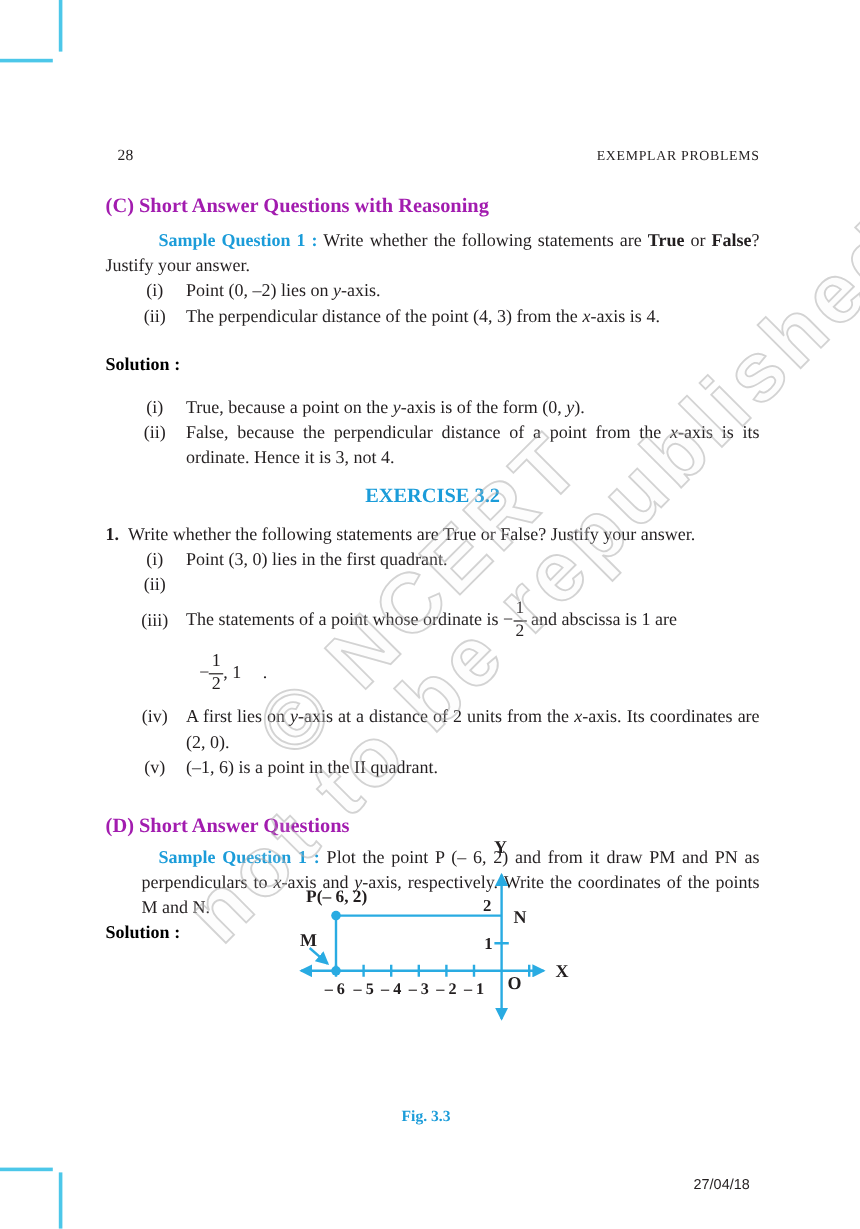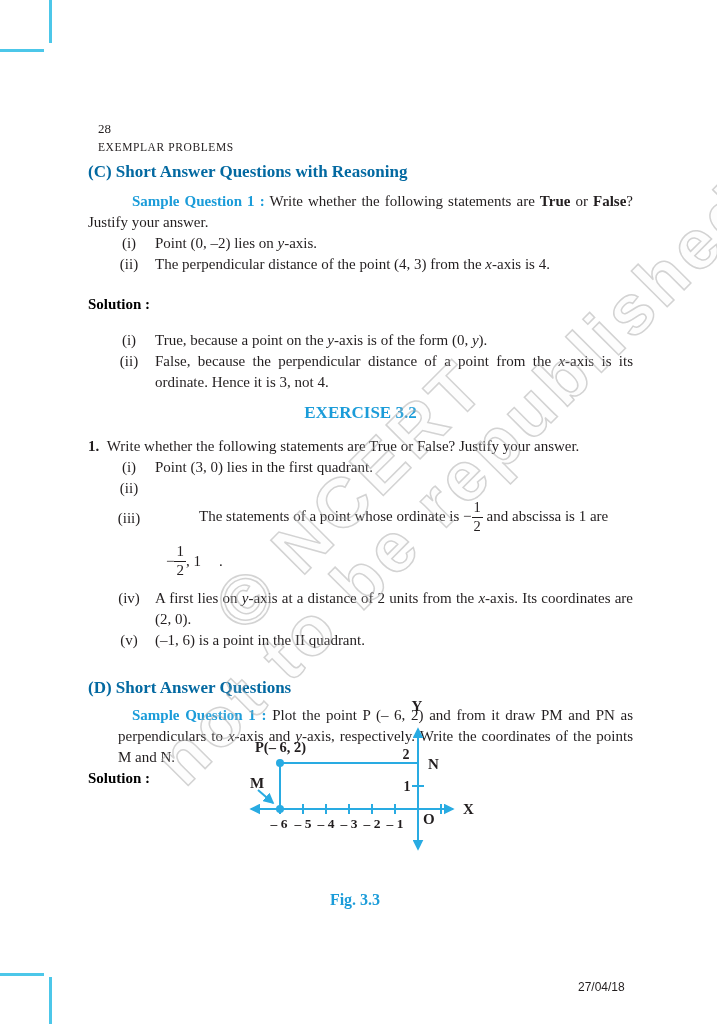--- a/index.html
+++ b/index.html
@@ -19,58 +19,58 @@
   .wm{position:absolute;font-family:"Liberation Sans", sans-serif;font-weight:bold;
       color:rgba(240,240,240,0.12);-webkit-text-stroke:1.5px rgba(168,168,168,0.5);
       letter-spacing:5px;white-space:nowrap;}
   .wm1{left:160px;top:455px;width:380px;font-size:70px;text-align:center;transform:rotate(-45deg);}
   .wm2{left:80px;top:520px;width:600px;font-size:70px;text-align:center;transform:rotate(-45deg);}
 
   
   .content{position:absolute;left:88px;top:120px;width:545px;z-index:2;
            font-size:15px;line-height:21px;text-align:justify;}
   .pg-header{display:flex;justify-content:space-between;align-items:baseline;
-             padding-left:10px;height:18px;line-height:18px;text-align:center;flex-direction:column;}
+             padding-left:10px;height:18px;line-height:18px;text-align:center;}
   .pg-num{font-size:13px;}
   .running{font-size:11.5px;letter-spacing:0.6px;}
 
-  .c-head{color:#0369a1;font-weight:bold;font-size:17px;line-height:21px;
+  .c-head{color:#a21caf;font-weight:bold;font-size:17px;line-height:21px;
           margin:23px 0 0 0;text-align:left;}
   .accent{color:#1b9cd9;font-weight:bold;margin-left:44px;}
   .para{margin:9px 0 0 0;}
   .para-hang{margin:7px 0 0 0;padding-left:30px;text-indent:-30px;}
   .sol-head{color:#000000;font-weight:bold;margin-top:0;text-align:left;}
   .mt19{margin-top:19px;}
   .mt0{margin-top:0;}
   .ex-head{color:#1b9cd9;font-weight:bold;font-size:17px;line-height:21px;
            margin:9px 0 0 0;text-align:center;}
   .q-para{margin:13px 0 0 0;padding-left:30px;text-indent:-30px;}
   .q-num{font-weight:bold;}
 
   .li{display:flex;align-items:flex-start;padding-left:24px;margin:0;}
   .li .marker{flex:0 0 34px;text-align:center;}
   .li .li-text{flex:1;padding-left:9px;text-align:justify;}
-  .li.tall{align-items:center;min-height:38px;gap:44px;}
+  .li.tall{align-items:center;min-height:38px;}
 
   i{font-style:italic;}
   b{font-weight:bold;}
 
   
   .ifrac{display:inline-block;vertical-align:middle;text-align:center;
          font-size:14.5px;line-height:1.05;transform:translateY(-1px);}
   .ifrac .fn{display:block;border-bottom:1.3px solid #221e1f;padding:0 2px 1px;}
   .ifrac .fd{display:block;padding-top:1px;}
   .frac-line{margin:2px 0 0 78px;height:44px;display:flex;align-items:center;text-align:left;}
   .frac-line .ifrac{font-size:15px;transform:none;}
   .frac-line .period{margin-left:18px;}
 
   
   .figure-wrap{position:absolute;left:225px;top:693px;width:260px;height:177px;z-index:3;}
-  .fig-caption{position:absolute;left:225px;top:891px;width:260px;text-align:center;
-               color:#1b9cd9;font-weight:bold;font-size:16px;z-index:3;}
+  .fig-caption{position:absolute;left:225px;top:922px;width:260px;text-align:center;
+               color:#1b9cd9;font-weight:bold;font-size:13px;z-index:3;}
   .footer-date{position:absolute;left:578px;top:980px;font-family:"Liberation Sans", sans-serif;
                font-size:12px;z-index:3;}
 </style>
 </head>
 <body>
 
 <div class="page">
 
   <div class="crop tl-v"></div>
   <div class="crop tl-h"></div>

